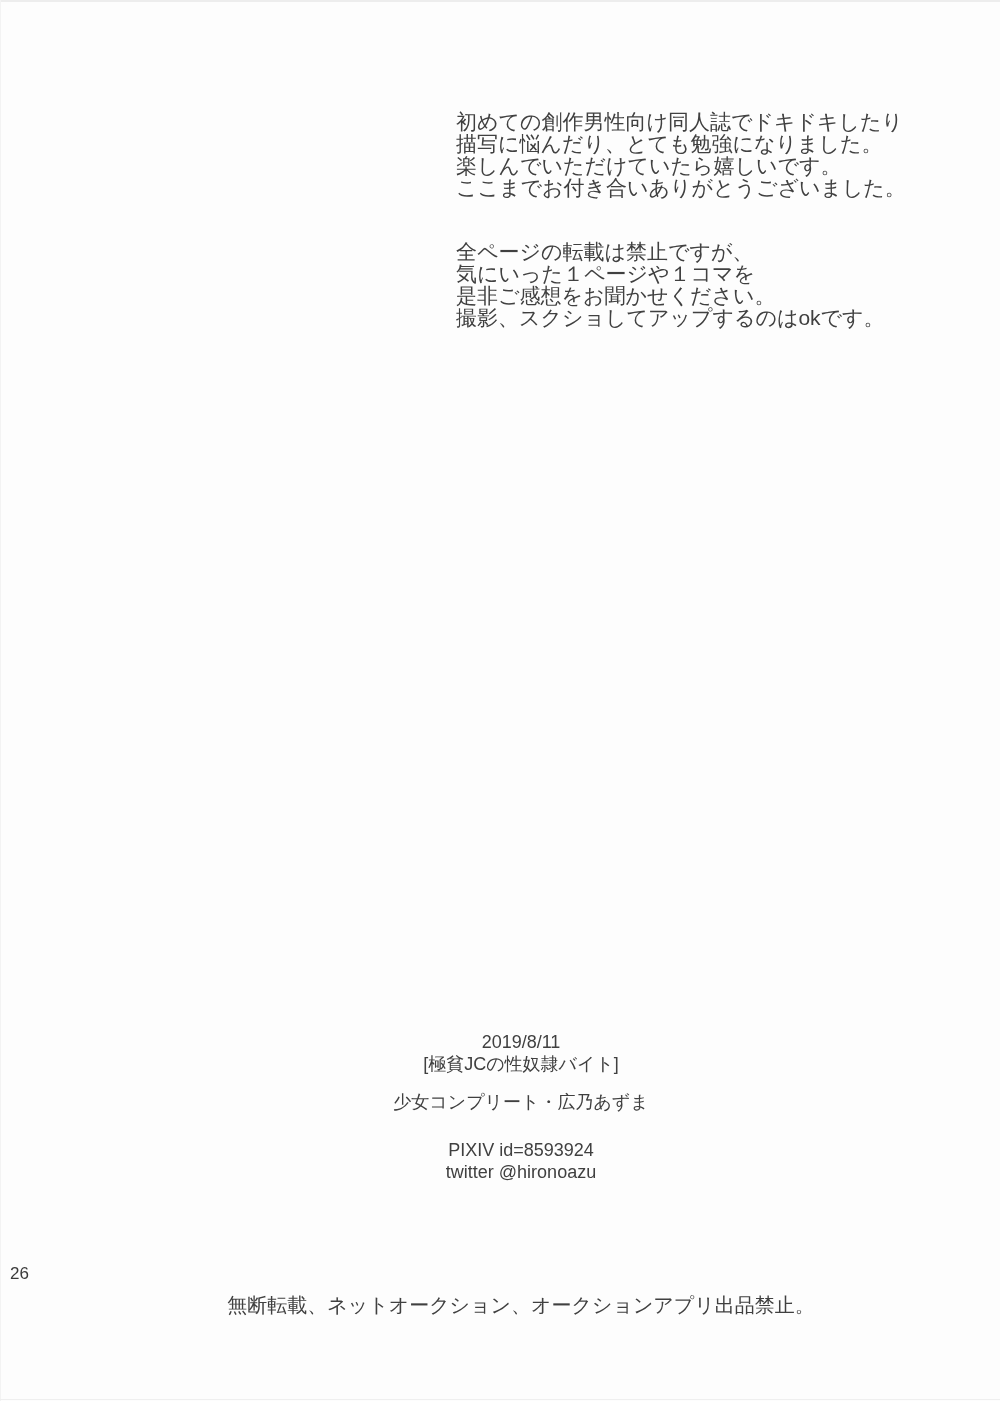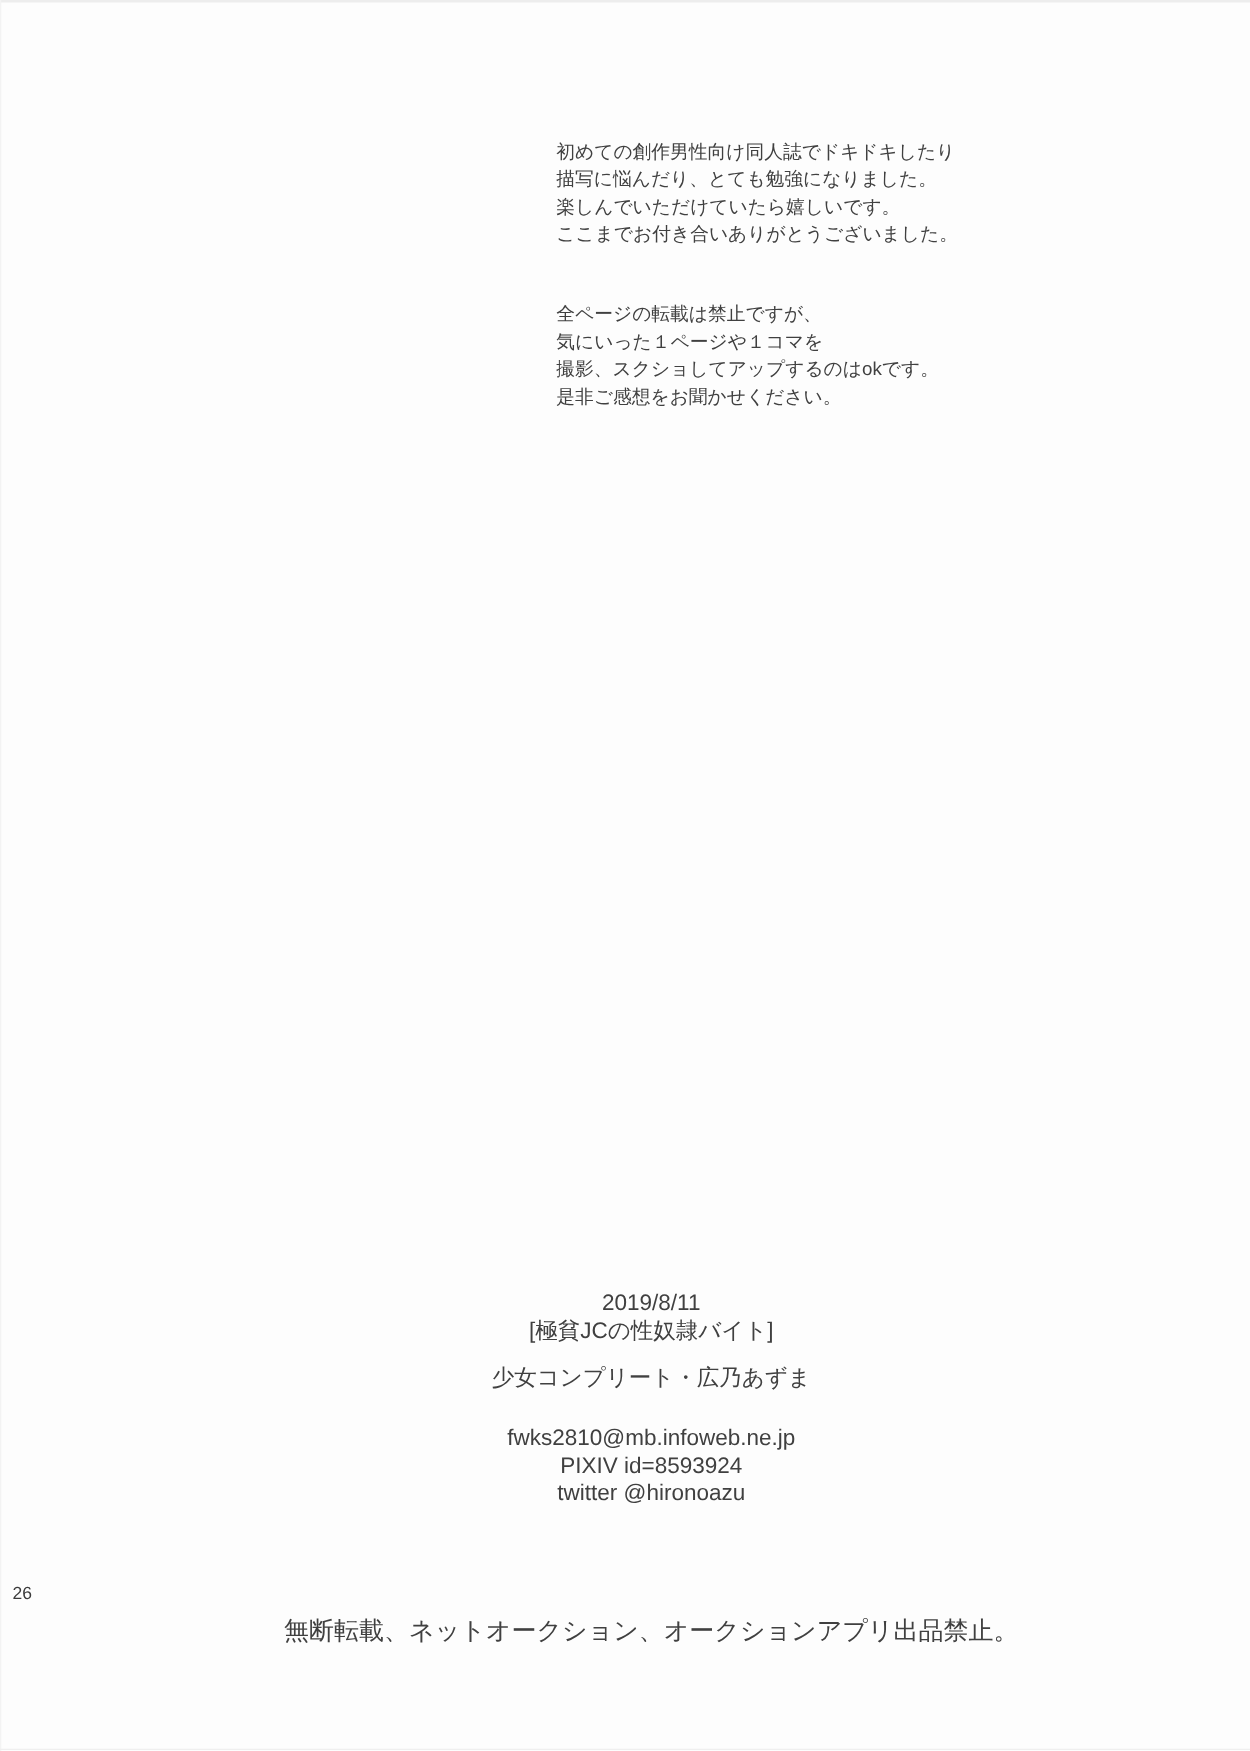--- a/index.html
+++ b/index.html
@@ -26,23 +26,23 @@
     position: absolute; bottom: 1px; left: 0; right: 0; height: 1px;
     background: #efefef;
   }
   .edge-left {
     position: absolute; top: 0; bottom: 0; left: 0; width: 1px;
     background: #f3f3f3;
   }
 
   .afterword {
     position: absolute;
-    left: 445px;
+    left: 456px;
     width: 520px;
-    font-size: 15px;
+    font-size: 21px;
     line-height: 22px;
     letter-spacing: 0px;
   }
   .para-1 { top: 111px; }
   .para-2 { top: 241px; }
   .para-3 { top: 346px; }
   .ln { display: block; white-space: nowrap; }
 
   .colophon {
     position: absolute;
@@ -53,21 +53,21 @@
     font-size: 18px;
     line-height: 22px;
   }
   .colophon .circle-author { margin-top: 16px; }
   .colophon .contact { margin-top: 26px; }
 
   .page-number {
     position: absolute;
     left: 10px;
     top: 1263px;
-    font-size: 14px;
+    font-size: 17px;
     line-height: 22px;
     color: #3b3b3b;
   }
   .footer-notice {
     position: absolute;
     top: 1262px;
     left: 42px;
     right: 0;
     text-align: center;
     font-size: 20px;
@@ -88,33 +88,32 @@
   <div class="afterword para-1">
     <span class="ln">初めての創作男性向け同人誌でドキドキしたり</span>
     <span class="ln">描写に悩んだり、とても勉強になりました。</span>
     <span class="ln">楽しんでいただけていたら嬉しいです。</span>
     <span class="ln">ここまでお付き合いありがとうございました。</span>
   </div>
 
   <div class="afterword para-2">
     <span class="ln">全ページの転載は禁止ですが、</span>
     <span class="ln">気にいった１ページや１コマを</span>
+    <span class="ln">是非ご感想をお聞かせください。</span>
     <span class="ln">撮影、スクショしてアップするのはokです。</span>
-    <span class="ln">是非ご感想をお聞かせください。</span>
   </div>
 
   <div class="afterword para-3">
   </div>
 
   <div class="colophon">
     <div>2019/8/11</div>
     <div>[極貧JCの性奴隷バイト]</div>
     <div class="circle-author">少女コンプリート・広乃あずま</div>
     <div class="contact">
-      <div>fwks2810@mb.infoweb.ne.jp</div>
       <div>PIXIV id=8593924</div>
       <div>twitter @hironoazu</div>
     </div>
   </div>
 
   <div class="page-number">26</div>
 
   <div class="footer-notice">無断転載、ネットオークション、オークションアプリ出品禁止。</div>
 
 </div>

